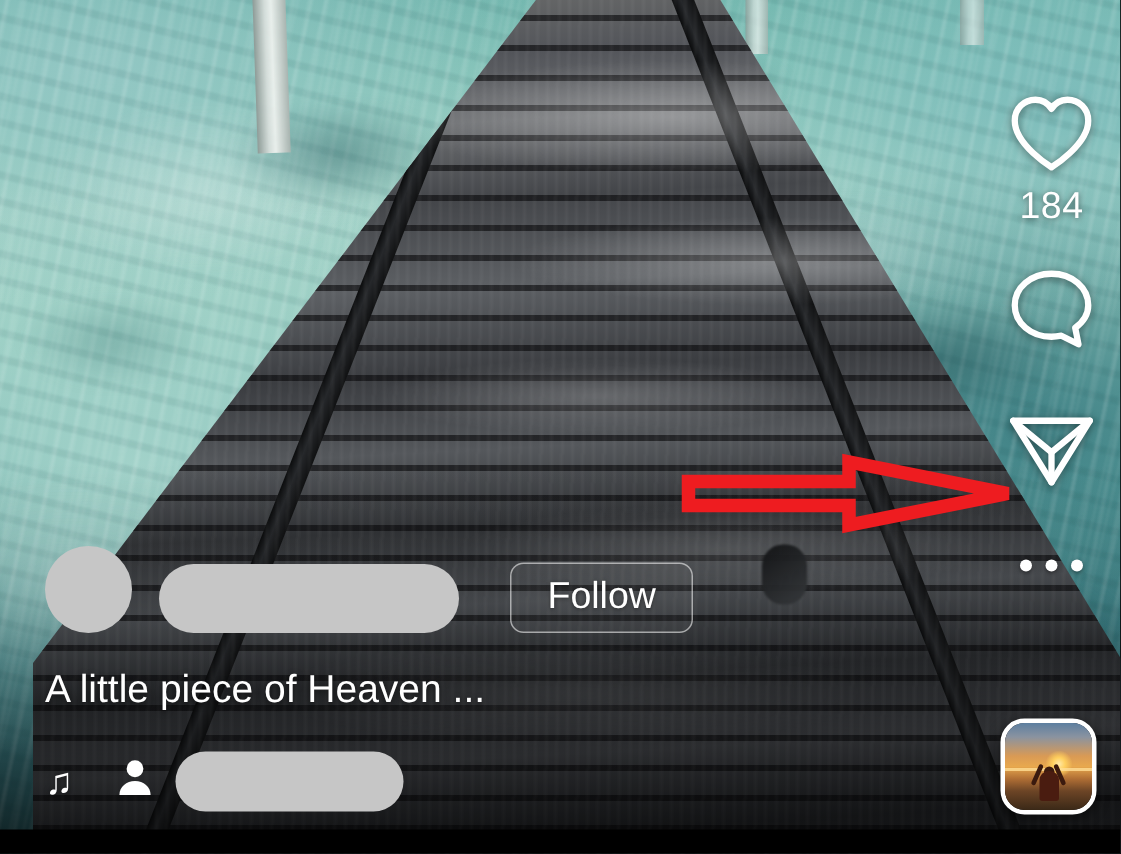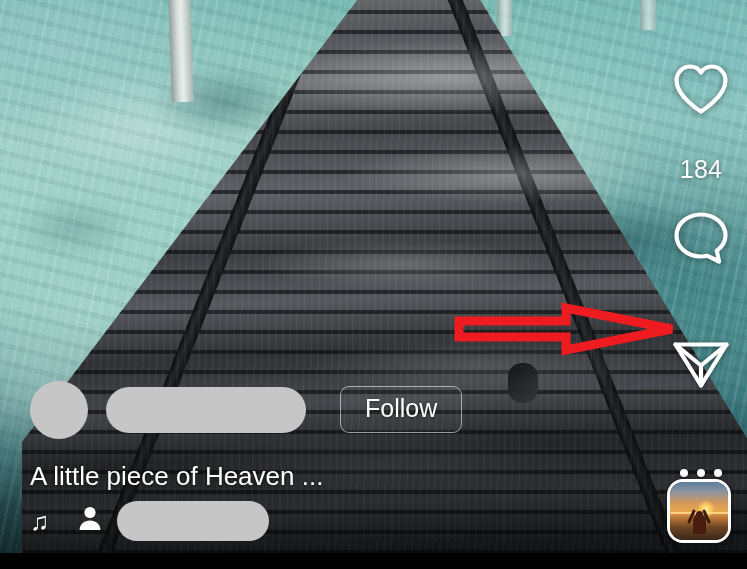--- a/index.html
+++ b/index.html
@@ -199,21 +199,20 @@
     width: 92px;
     display: flex;
     flex-direction: column;
     align-items: center;
   }
   .action-item {
     display: flex;
     flex-direction: column;
     align-items: center;
     cursor: pointer;
-    gap: 32px;
   }
   .action-icon {
     display: flex;
     align-items: center;
     justify-content: center;
     filter: drop-shadow(0 1px 3px rgba(0,0,0,.45));
   }
   .action-count {
     margin-top: 7px;
     color: #fff;
@@ -299,21 +298,21 @@
   
   .info {
     position: absolute;
     left: 30px;
     bottom: 28px;
     right: 96px;
   }
 
   .user-row {
     display: flex;
-    align-items: center;
+    align-items: flex-end;
     gap: 18px;
     margin-bottom: 22px;
   }
   .avatar {
     width: 58px; height: 58px;
     border-radius: 50%;
     background: #c6c6c6;
     flex: none;
     cursor: pointer;
   }
@@ -335,21 +334,21 @@
     font-size: 25px;
     line-height: 1;
     cursor: pointer;
     text-shadow: 0 1px 3px rgba(0,0,0,.45);
   }
 
   .caption {
     color: #fff;
     font-size: 26px;
     line-height: 1.2;
-    margin-bottom: 9px;
+    margin-bottom: 26px;
     text-shadow: 0 1px 4px rgba(0,0,0,.55);
     white-space: nowrap;
   }
 
   .audio-row {
     display: flex;
     align-items: center;
     gap: 13px;
     color: #fff;
     font-size: 24px;

